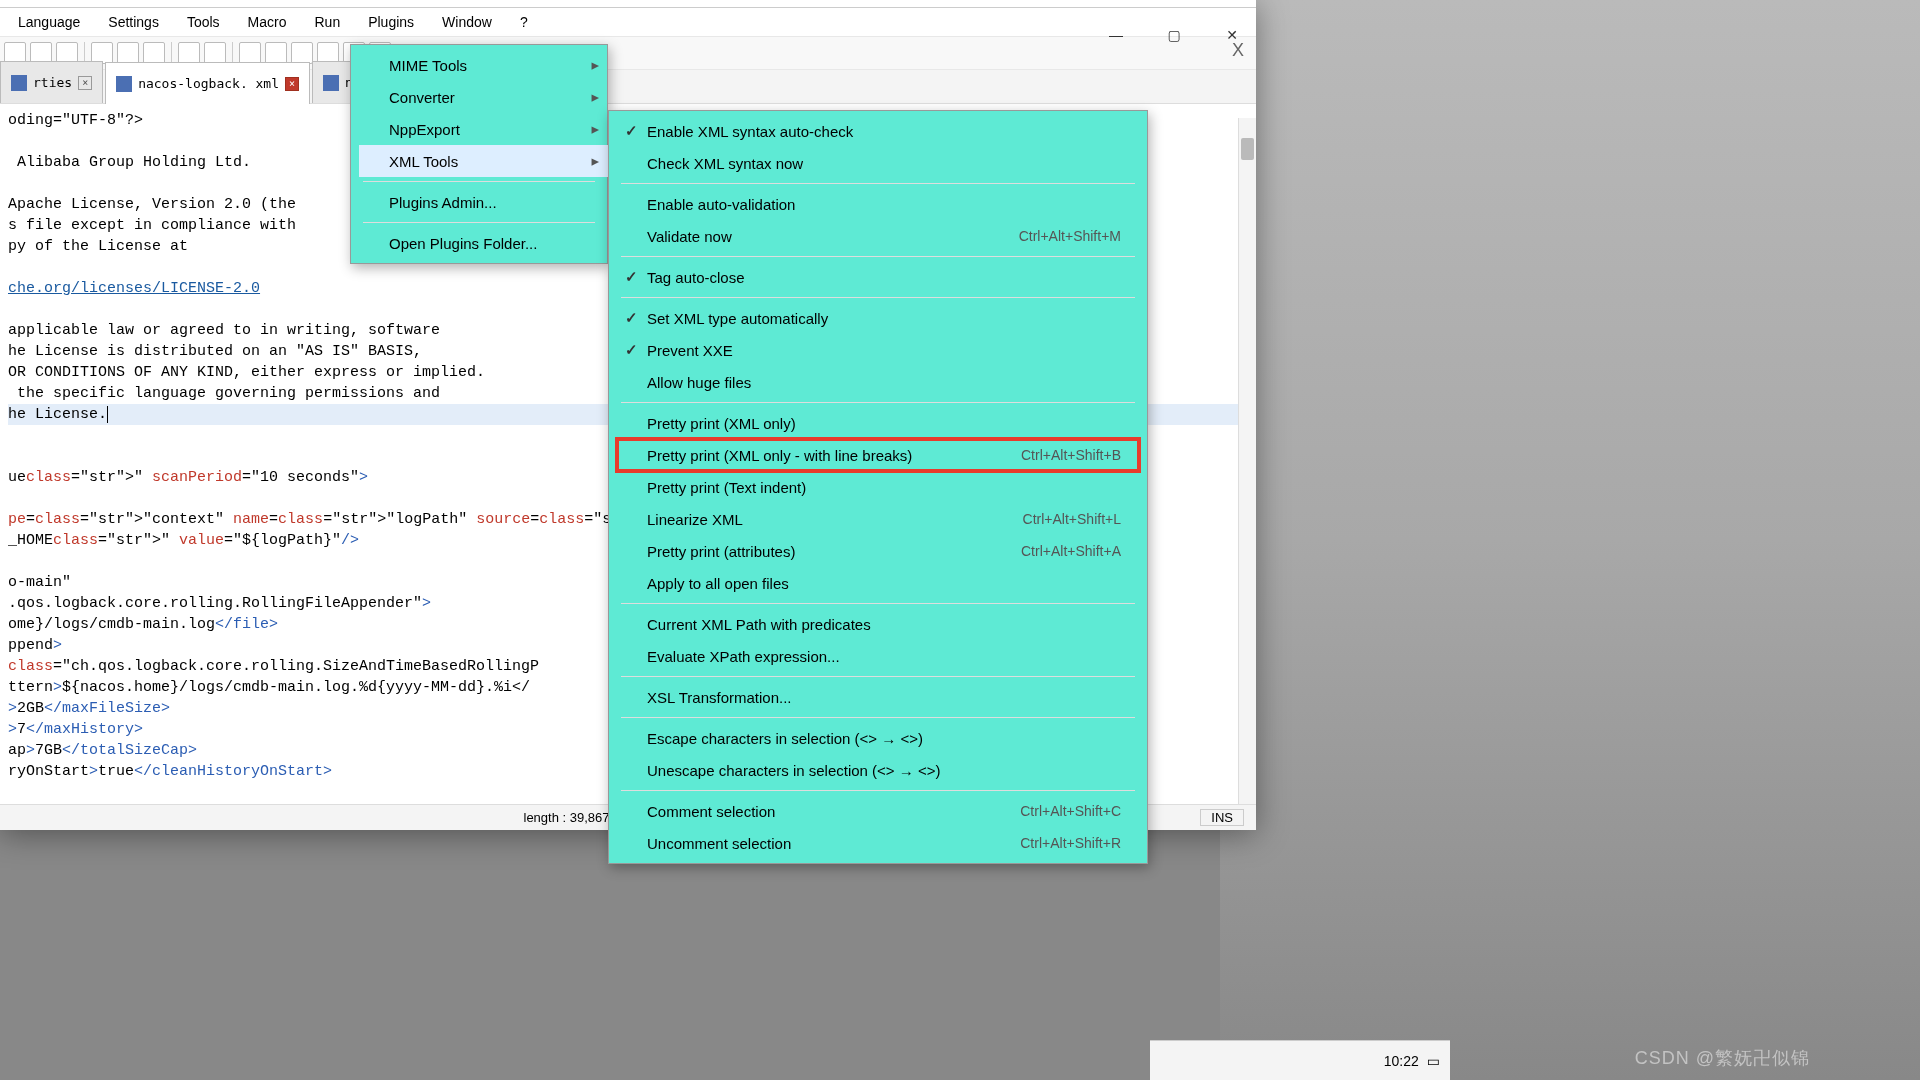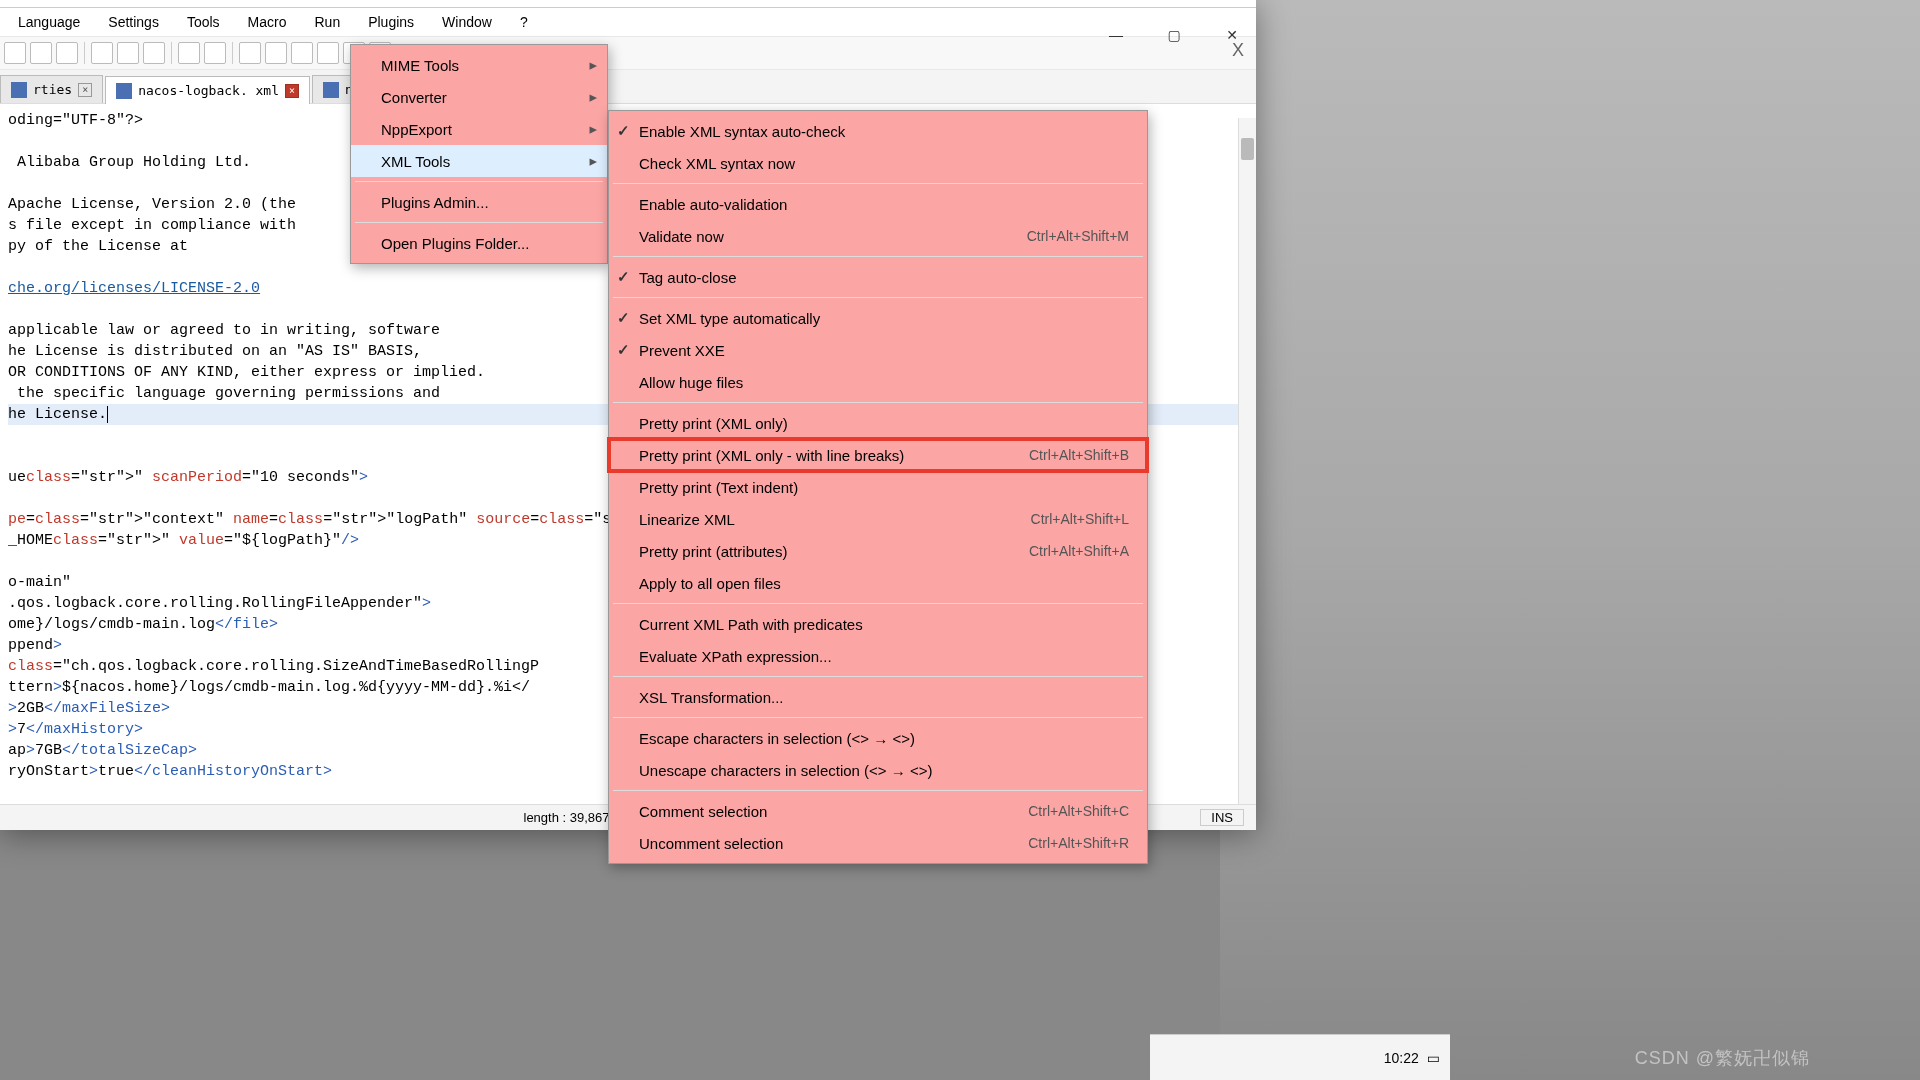--- a/index.html
+++ b/index.html
@@ -8,51 +8,51 @@
   .window { position:absolute; left:0; top:0; width:1256px; height:830px; background:#fff; box-shadow:0 4px 30px rgba(0,0,0,0.4); }
   .titlebar { height:8px; background:#fff; border-bottom:1px solid #ccc; position:relative; }
   .win-controls { position:absolute; right:4px; top:20px; display:flex; gap:18px; align-items:center; }
   .win-btn { width:40px; height:30px; display:flex; align-items:center; justify-content:center; cursor:pointer; font-size:14px; color:#333; }
   .menubar { display:flex; gap:4px; padding:2px 6px; background:#fff; height:28px; align-items:center; }
   .menubar div { padding:2px 12px; cursor:pointer; }
   .toolbar { height:34px; background:#f8f8f8; border-top:1px solid #e8e8e8; border-bottom:1px solid #e8e8e8; display:flex; align-items:center; padding:0 4px; gap:4px; }
   .tb-ico { width:22px; height:22px; border:1px solid #bbb; border-radius:2px; background:#fff; display:inline-block; }
   .tb-sep { width:1px; height:22px; background:#ccc; margin:0 2px; }
   .tabbar { height:34px; background:#f4f4f4; border-bottom:1px solid #ddd; display:flex; align-items:flex-end; position:relative; }
-  .tab { display:flex; align-items:center; gap:6px; height:28px; padding:0 10px; border:1px solid #bbb; border-bottom:none; background:#fff; margin-right:2px; font-family:"Consolas",monospace; font-size:13px; cursor:pointer; }
+  .tab { display:flex; align-items:center; gap:6px; height:42px; padding:0 10px; border:1px solid #bbb; border-bottom:none; background:#fff; margin-right:2px; font-family:"Consolas",monospace; font-size:13px; cursor:pointer; }
   .tab.active { background:#fff; position:relative; top:1px; }
   .tab.inactive { background:#e8e8e8; }
   .tab-close { width:14px; height:14px; border:1px solid #999; font-size:10px; display:flex; align-items:center; justify-content:center; color:#555; }
   .tab-close.red { background:#c0392b; border-color:#a0301f; color:#fff; }
   .tab-ico { width:16px; height:16px; background:#4b6fb3; }
   .banner-close { position:absolute; right:12px; top:40px; font-size:18px; color:#666; cursor:pointer; }
   .editor { font-family:"Consolas","Courier New",monospace; font-size:15px; line-height:1.4; padding:6px 8px; height:calc(100% - 8px - 28px - 34px - 34px - 26px); overflow:hidden; white-space:pre; position:relative; background:#fff; color:#000; }
   .editor .attr { color:#c0392b; }
   .editor .tag { color:#2b5db3; }
   .editor .link { color:#1a5aa0; text-decoration:underline; }
   .editor .hl { background:#e3edf9; display:inline-block; min-width:100%; }
   .cursor { border-left:1px solid #000; animation:blink 1s steps(1) infinite; }
   @keyframes blink { 50% { border-color:transparent; } }
   .statusbar { position:absolute; bottom:0; left:0; right:0; height:26px; background:#f4f4f4; border-top:1px solid #ddd; display:flex; align-items:center; font-size:13px; padding:0 12px; }
   .statusbar .spacer{ flex:1; }
   .statusbar .cell { padding:0 10px; }
   .statusbar .ins { border:1px solid #ccc; padding:0 10px; margin-left:auto; }
 
   
-  .menu { position:absolute; background:#fca5a5; border:1px solid #999; box-shadow:2px 4px 12px rgba(0,0,0,0.3); padding:4px 0; font-size:15px; }
+  .menu { position:absolute; background:#5eead4; border:1px solid #999; box-shadow:2px 4px 12px rgba(0,0,0,0.3); padding:4px 8px; font-size:15px; }
   .menu-item { display:flex; align-items:center; height:32px; padding:0 18px 0 30px; cursor:default; position:relative; min-width:250px; }
   .menu-item .arrow { position:absolute; right:10px; color:#555; }
   .menu-item .check { position:absolute; left:8px; color:#333; font-weight:bold; }
   .menu-item .shortcut { margin-left:auto; padding-left:40px; color:#555; font-size:14px; }
   .menu-sep { height:1px; background:#ddd; margin:4px 4px; }
   .menu1 { left:350px; top:44px; width:258px; }
   .menu2 { left:608px; top:110px; width:540px; }
   .menu-item.hl-red { outline:4px solid #e83b2c; outline-offset:-2px; }
 
-  .desk-right { position:absolute; right:470px; bottom:0; width:300px; height:46px; background:#f4f4f4; display:flex; align-items:center; justify-content:flex-end; padding:0 10px; font-size:14px; gap:8px; border-top:1px solid #ccc; }
+  .desk-right { position:absolute; right:470px; bottom:0; width:300px; height:40px; background:#f4f4f4; display:flex; align-items:center; justify-content:flex-end; padding:0 10px; font-size:14px; gap:8px; border-top:1px solid #ccc; }
   .watermark { position:absolute; right:110px; bottom:10px; font-size:18px; color:rgba(220,220,220,0.7); letter-spacing:1px; pointer-events:none; }
   .scrollbar-track { position:absolute; right:0; top:118px; width:18px; bottom:26px; background:#f4f4f4; border-left:1px solid #ddd; }
   .scrollbar-thumb { position:absolute; left:2px; right:2px; top:20px; height:22px; background:#bababa; border-radius:2px; }
 </style>
 </head>
 <body>
 
 <div class="monitor-bg"></div>
 
 <div class="window">

